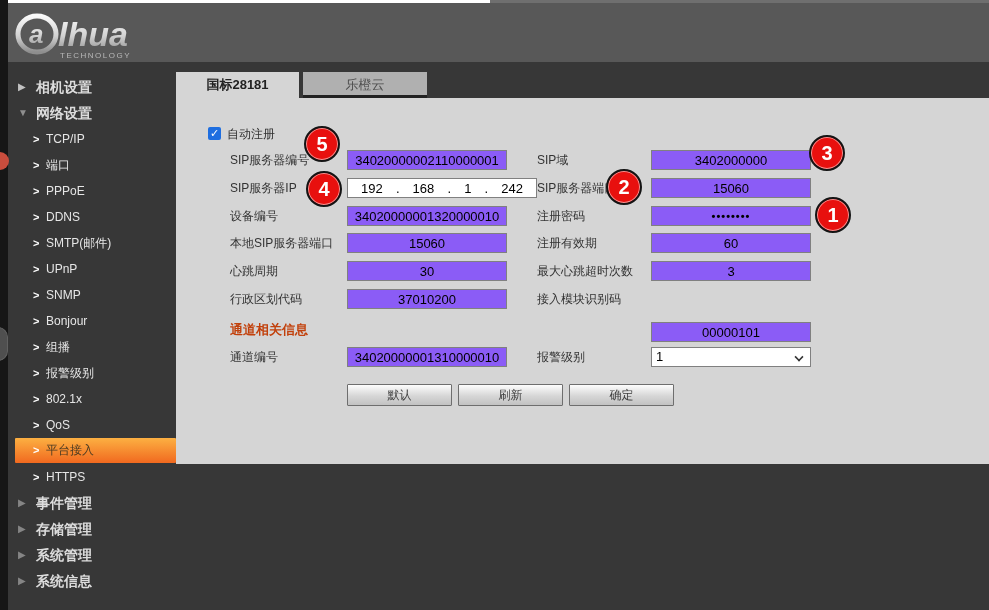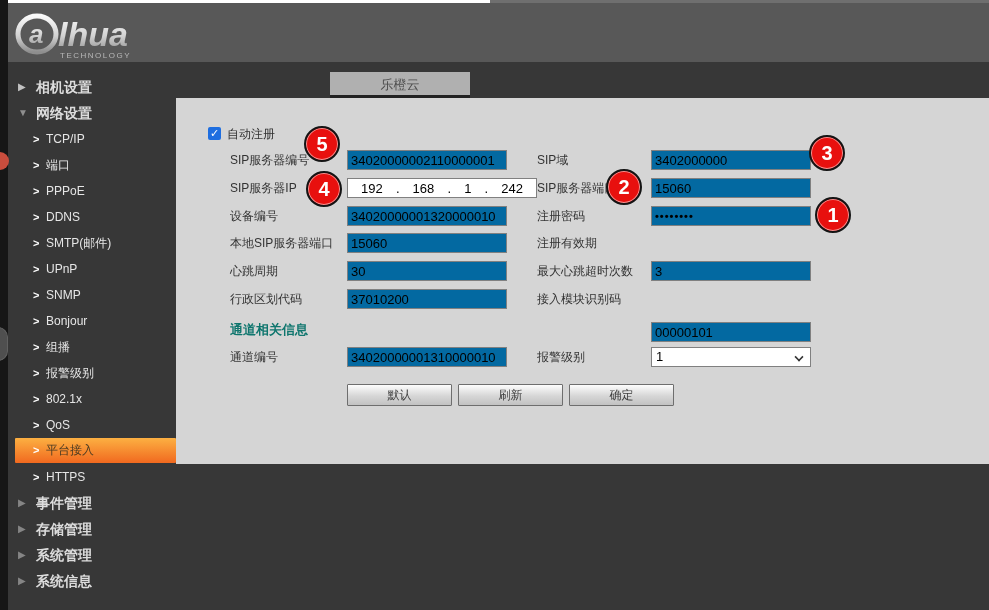--- a/index.html
+++ b/index.html
@@ -24,29 +24,29 @@
   .side-group{font-weight:bold;font-size:14px;color:#dcdcdc;}
   .side-child{font-size:12px;}
   .side-child .chev{display:inline-block;margin-left:33px;width:13px;font-weight:bold;color:#fff;font-size:11px;vertical-align:top;}
   .side-active-bg{left:15px;width:161px;height:25px;border-radius:1px;
       background:linear-gradient(to bottom,var(--active-orange-top),var(--active-orange-bottom));}
   .side-active-txt{color:#4a3b22;}
   
   .content-panel{left:176px;top:98px;width:813px;height:366px;background:var(--content-bg);}
   .tab{top:72px;height:26px;line-height:26px;text-align:center;font-size:13px;cursor:pointer;}
   .tab-active{left:176px;width:123px;background:var(--content-bg);font-weight:bold;color:#222;}
-  .tab-inactive{left:303px;width:140px;background:var(--tab-inactive-bg);color:#4d4d4d;border-bottom:3px solid #222;margin-left:27px;}
+  .tab-inactive{left:303px;width:124px;background:var(--tab-inactive-bg);color:#4d4d4d;border-bottom:3px solid #222;}
   
   .flabel{font-size:12px;color:#333;height:14px;line-height:14px;white-space:nowrap;}
-  .finput{width:160px;height:20px;border:1px solid var(--input-border);background:#0369a1;
-          font-size:13px;padding:0 3px;color:#000;font-family:inherit;}
+  .finput{width:160px;height:20px;border:1px solid var(--input-border);background:#8b5cf6;
+          font-size:13px;padding:0 3px;color:#000;font-family:inherit;text-align:center;}
   .ipbox{width:190px;height:20px;border:1px solid var(--input-border);background:#fff;
          display:flex;align-items:center;justify-content:space-evenly;font-size:13px;color:#000;}
   .pw{font-size:11px;font-weight:bold;letter-spacing:1px;}
-  .sect{font-size:13px;font-weight:bold;color:#0f766e;}
+  .sect{font-size:13px;font-weight:bold;color:#c2410c;}
   .selbox{width:160px;height:20px;border:1px solid var(--input-border);background:#fff;
           font-size:13px;color:#000;line-height:18px;padding-left:4px;cursor:pointer;}
   .selbox .arrow{position:absolute;right:7px;top:5px;width:8px;height:8px;
           border-right:2px solid #333;border-bottom:2px solid #333;transform:rotate(45deg) scale(.8);}
   .btn{width:105px;height:22px;border:1px solid #6e6e6e;border-radius:1px;color:#3d3d3d;font-size:12px;
        background:linear-gradient(to bottom,#fdfdfd,#d6d6d6 55%,#c2c2c2);cursor:pointer;font-family:inherit;}
   .cbx{width:13px;height:13px;background:var(--checkbox-blue);border-radius:2px;color:#fff;
        font-size:11px;line-height:13px;text-align:center;cursor:pointer;}
   
   .circle{width:36px;height:36px;border-radius:50%;background:var(--annotation-red);
@@ -146,20 +146,23 @@
       <span class="tri" style="color:#858585">▶</span><span>存储管理</span>
     </div>
     <div class="abs side-row side-group" style="top:542px">
       <span class="tri" style="color:#858585">▶</span><span>系统管理</span>
     </div>
     <div class="abs side-row side-group" style="top:568px">
       <span class="tri" style="color:#858585">▶</span><span>系统信息</span>
     </div>
   </div>
 
+  <div class="abs tab tab-active">
+    <span>国标28181</span>
+  </div>
   <div class="abs tab tab-inactive">
     <span>乐橙云</span>
   </div>
 
   <div class="abs content-panel">
 
     <div class="abs cbx" style="left:32px;top:29px;">
       <span>✓</span>
     </div>
     <div class="abs flabel" style="left:51px;top:29px;">自动注册</div>
@@ -183,20 +186,21 @@
     <input class="abs finput" style="left: 475px; top: 80px;" value="15060">
 
     <div class="abs flabel" style="left:54px;top:111px;">设备编号</div>
     <input class="abs finput" style="left: 171px; top: 108px;" value="34020000001320000010">
     <div class="abs flabel" style="left:361px;top:111px;">注册密码</div>
     <input class="abs finput pw" style="left: 475px; top: 108px;" value="••••••••">
 
     <div class="abs flabel" style="left:54px;top:138px;">本地SIP服务器端口</div>
     <input class="abs finput" style="left: 171px; top: 135px;" value="15060">
     <div class="abs flabel" style="left:361px;top:138px;">注册有效期</div>
+    <input class="abs finput" style="left: 475px; top: 135px;" value="60">
 
     <div class="abs flabel" style="left:54px;top:166px;">心跳周期</div>
     <input class="abs finput" style="left: 171px; top: 163px;" value="30">
     <div class="abs flabel" style="left:361px;top:166px;">最大心跳超时次数</div>
     <input class="abs finput" style="left: 475px; top: 163px;" value="3">
 
     <div class="abs flabel" style="left:54px;top:194px;">行政区划代码</div>
     <input class="abs finput" style="left: 171px; top: 191px;" value="37010200">
     <div class="abs flabel" style="left:361px;top:194px;">接入模块识别码</div>
     <input class="abs finput" style="left: 475px; top: 191px; margin-top: 33px;" value="00000101">

